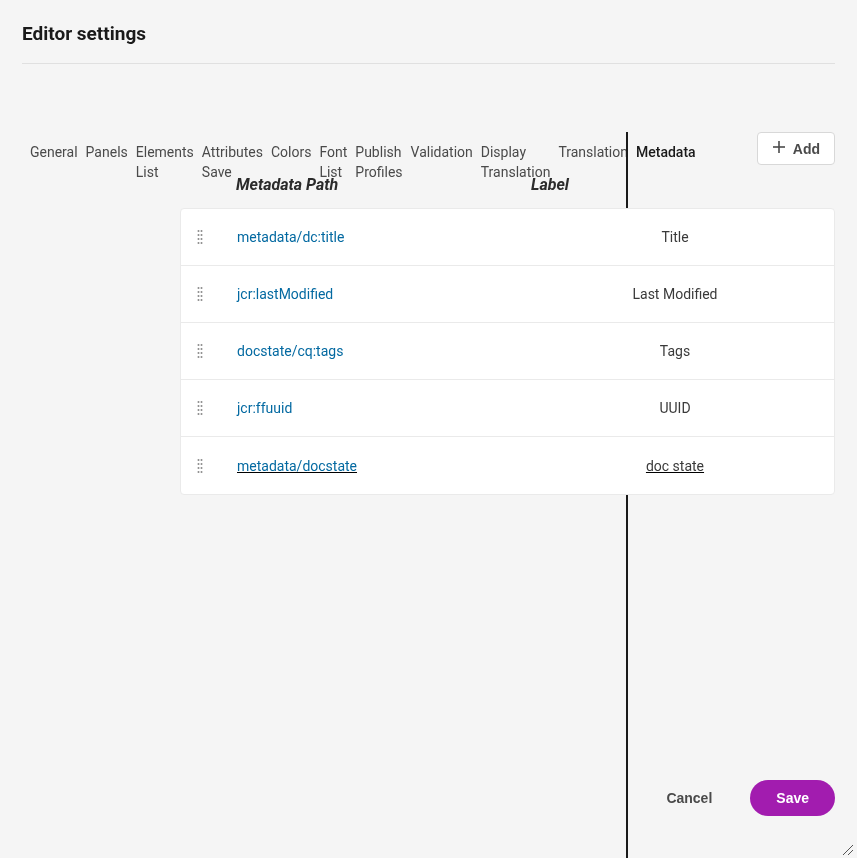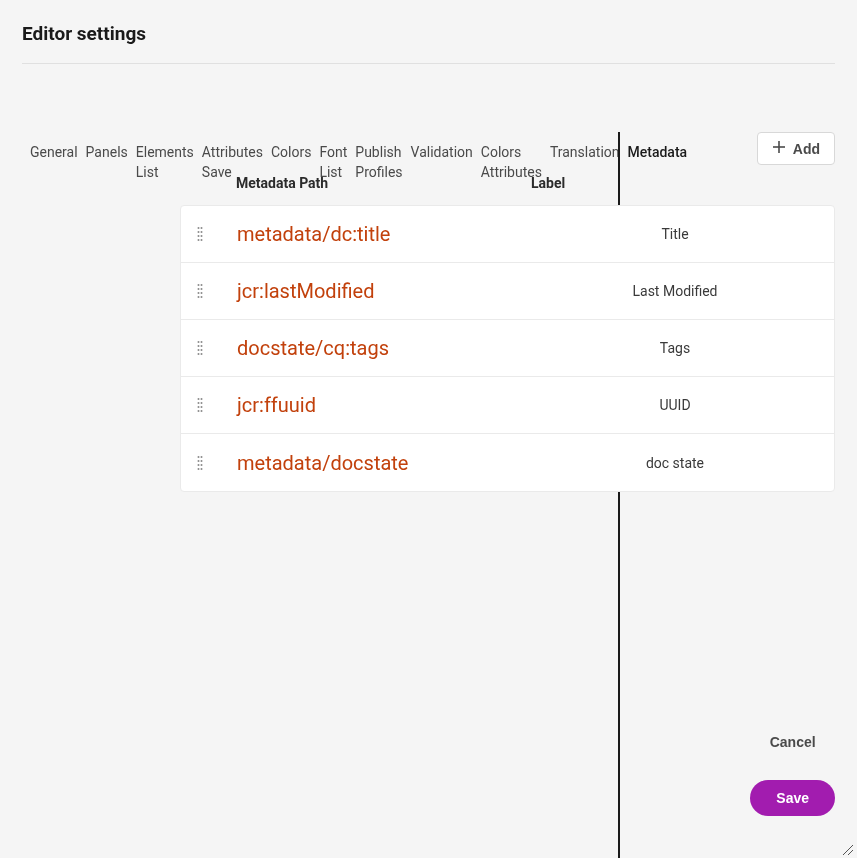--- a/index.html
+++ b/index.html
@@ -75,70 +75,70 @@
       color: #4a4a4a;
       cursor: pointer;
       margin-left: 46px;
     }
     .add-btn svg { width: 14px; height: 14px; }
     .table-header {
       display: flex;
       padding: 0 0 14px 56px;
     }
     .table-header .col {
-      font-size: 14px;
+      font-size: 16px;
       font-weight: 700;
       color: #2b2b2b;
+      font-style: italic;
     }
     .col-path { flex: 0 0 295px; }
     .col-label { flex: 1; }
     .table-body {
       background: #ffffff;
       border: 1px solid #eaeaea;
       border-radius: 4px;
     }
     .table-row {
       display: flex;
       align-items: center;
       height: 57px;
       padding: 0 16px;
       border-bottom: 1px solid #eaeaea;
     }
-    .table-row:last-child { border-bottom: none; }
+    .table-row:last-child { border-bottom: none; text-decoration: underline; }
     .drag-handle {
       width: 40px;
       display: flex;
       align-items: center;
       justify-content: flex-start;
       cursor: grab;
     }
     .drag-handle svg {
       width: 6px;
       height: 16px;
       color: #8a8a8a;
     }
     .cell-path {
       flex: 0 0 295px;
-      font-size: 20px;
-      color: #c2410c;
+      font-size: 14px;
+      color: #0369a1;
     }
     .cell-label {
       flex: 1;
       font-size: 14px;
       color: #3a3a3a;
       text-align: center;
     }
     .footer {
       position: absolute;
       bottom: 42px;
       right: 22px;
       display: flex;
       align-items: center;
       gap: 20px;
-      flex-direction: column;
     }
     .btn-cancel {
       background: transparent;
       border: none;
       font-size: 14px;
       font-weight: 700;
       color: #4a4a4a;
       padding: 10px 18px;
       cursor: pointer;
     }
@@ -170,21 +170,21 @@
   <div class="body">
     <nav class="sidebar">
       <div class="sidebar-item">General</div>
       <div class="sidebar-item">Panels</div>
       <div class="sidebar-item">Elements List</div>
       <div class="sidebar-item">Attributes Save</div>
       <div class="sidebar-item">Colors</div>
       <div class="sidebar-item">Font List</div>
       <div class="sidebar-item">Publish Profiles</div>
       <div class="sidebar-item">Validation</div>
-      <div class="sidebar-item">Colors Attributes</div>
+      <div class="sidebar-item">Display Translation</div>
       <div class="sidebar-item">Translation</div>
       <div class="sidebar-item active">Metadata</div>
     </nav>
 
     <div class="main">
       <div class="toolbar">
         <button class="add-btn">
           <span>
             <svg viewBox="0 0 14 14" fill="none" stroke="currentColor" stroke-width="1.6">
                 <line x1="7" y1="1" x2="7" y2="13"></line>

